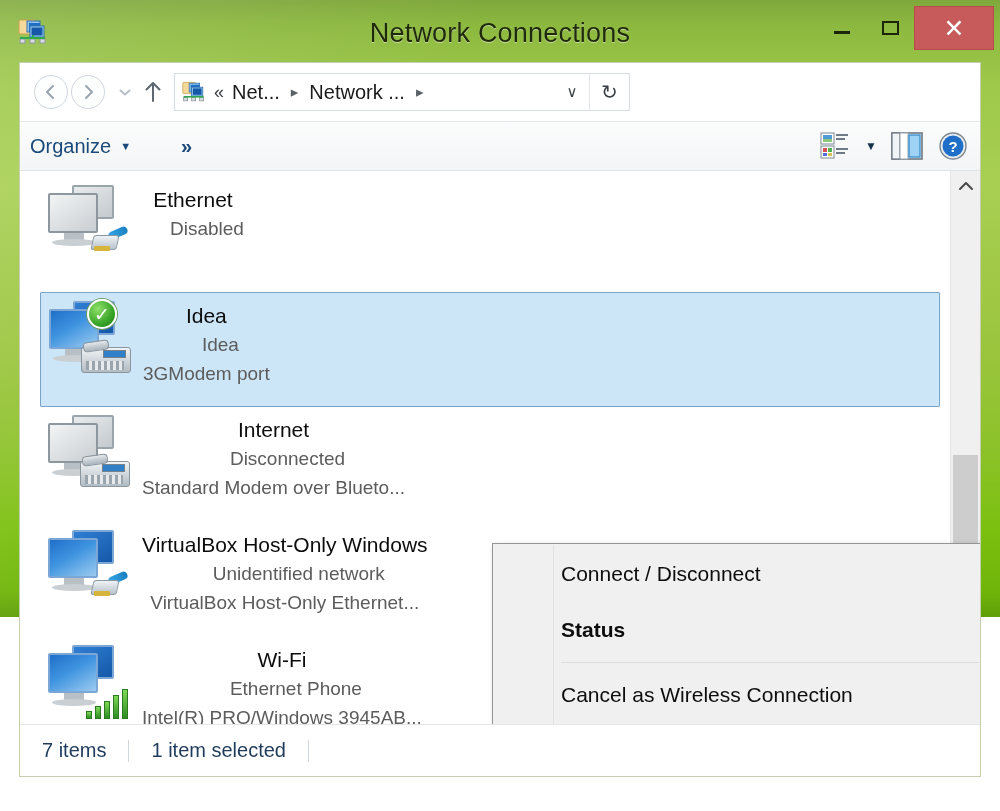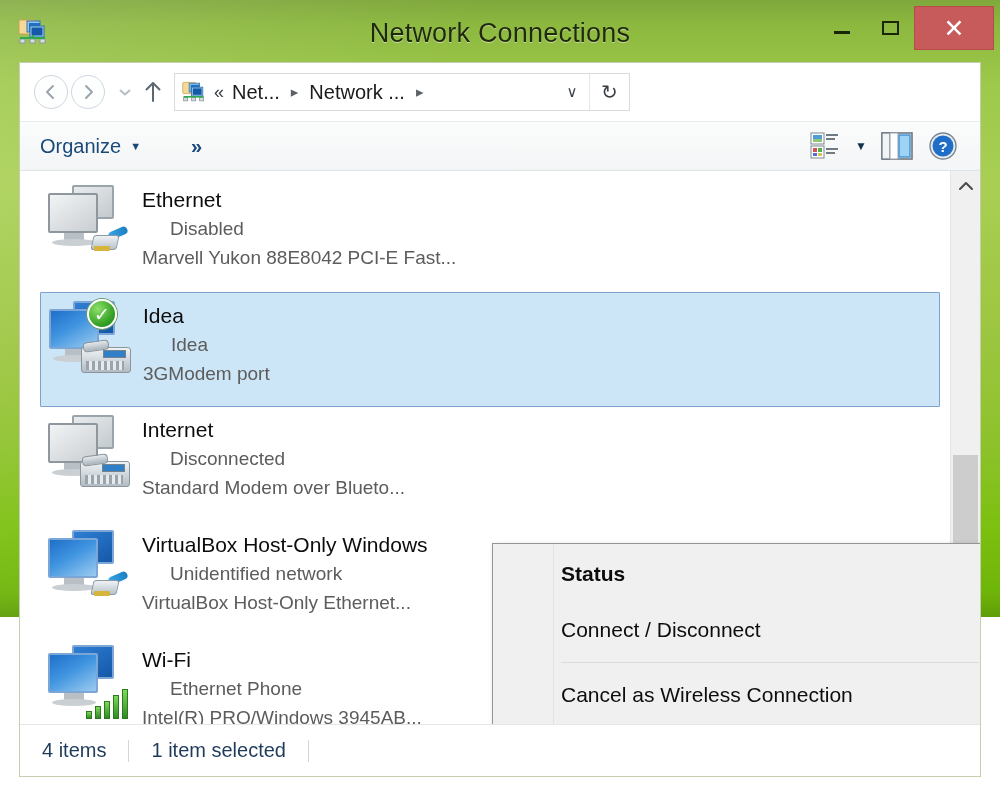--- a/index.html
+++ b/index.html
@@ -190,21 +190,21 @@
   #search-icon { color: #3a3f45; font-size: 19px; }
 
   
   #toolbar {
     height: 50px;
     background: linear-gradient(to bottom, #fbfcfc 0%, #f3f5f6 100%);
     border-top: 1px solid #e8ebed;
     border-bottom: 1px solid #e0e4e7;
     display: flex;
     align-items: center;
-    padding: 0 14px;
+    padding: 0 4px;
   }
   .tb-item {
     font-size: 20px;
     color: #1b4a7a;
     display: flex;
     align-items: center;
     white-space: nowrap;
     padding: 0 6px;
     height: 36px;
   }
@@ -230,20 +230,21 @@
     left: 0; top: 0;
     width: 925px;
     padding: 6px 0 0 0;
   }
   .conn-row {
     position: relative;
     height: 115px;
     display: flex;
     align-items: flex-start;
     padding: 6px 0 0 22px;
+    text-align: center;
   }
   .conn-row.selected {
     background: #cde6f7;
     border: 1px solid #7da2ce;
     margin: 0 5px 0 20px;
     padding-left: 2px;
     border-radius: 1px;
   }
   .conn-icon {
     width: 92px; height: 86px;
@@ -628,21 +629,20 @@
             <span class="mon-base"></span>
             <span class="plug">
               <span class="plug-cable"></span>
               <span class="plug-body"></span>
               <span class="plug-pins"></span>
             </span>
           </div>
           <div class="conn-text">
             <div class="conn-name">Ethernet</div>
             <div class="conn-status">Disabled</div>
-            <div class="conn-device">Marvell Yukon 88E8042 PCI-E Fast...</div>
           </div>
         </div>
 
         <div class="conn-row selected">
           <div class="conn-icon icon-blue">
             <span class="mon-back"></span>
             <span class="mon-front"></span>
             <span class="mon-stand"></span>
             <span class="mon-base"></span>
             <span class="check-badge">✓</span>
@@ -732,31 +732,31 @@
         <div class="sb-arrow" id="sb-down">
           <svg width="16" height="10" viewBox="0 0 16 10">
             <path d="M2 2 L8 8 L14 2" fill="none" stroke="#4a4a4a" stroke-width="2" stroke-linecap="round" stroke-linejoin="round"></path>
           </svg>
         </div>
       </div>
 
       <div id="context-menu">
         <div id="ctx-gutter"></div>
 
+        <div class="ctx-item">Connect / Disconnect</div>
         <div class="ctx-item bold">Status</div>
-        <div class="ctx-item">Connect / Disconnect</div>
         <div class="ctx-sep"></div>
 
         <div class="ctx-item">Cancel as Wireless Connection</div>
 
       </div>
 
     </div>
 
     <div id="statusbar">
-      <span class="status-cell">4 items</span>
+      <span class="status-cell">7 items</span>
       <span class="status-div"></span>
       <span class="status-cell">1 item selected</span>
       <span class="status-div"></span>
     </div>
 
   </div>
 </div>
 
 </body></html>

